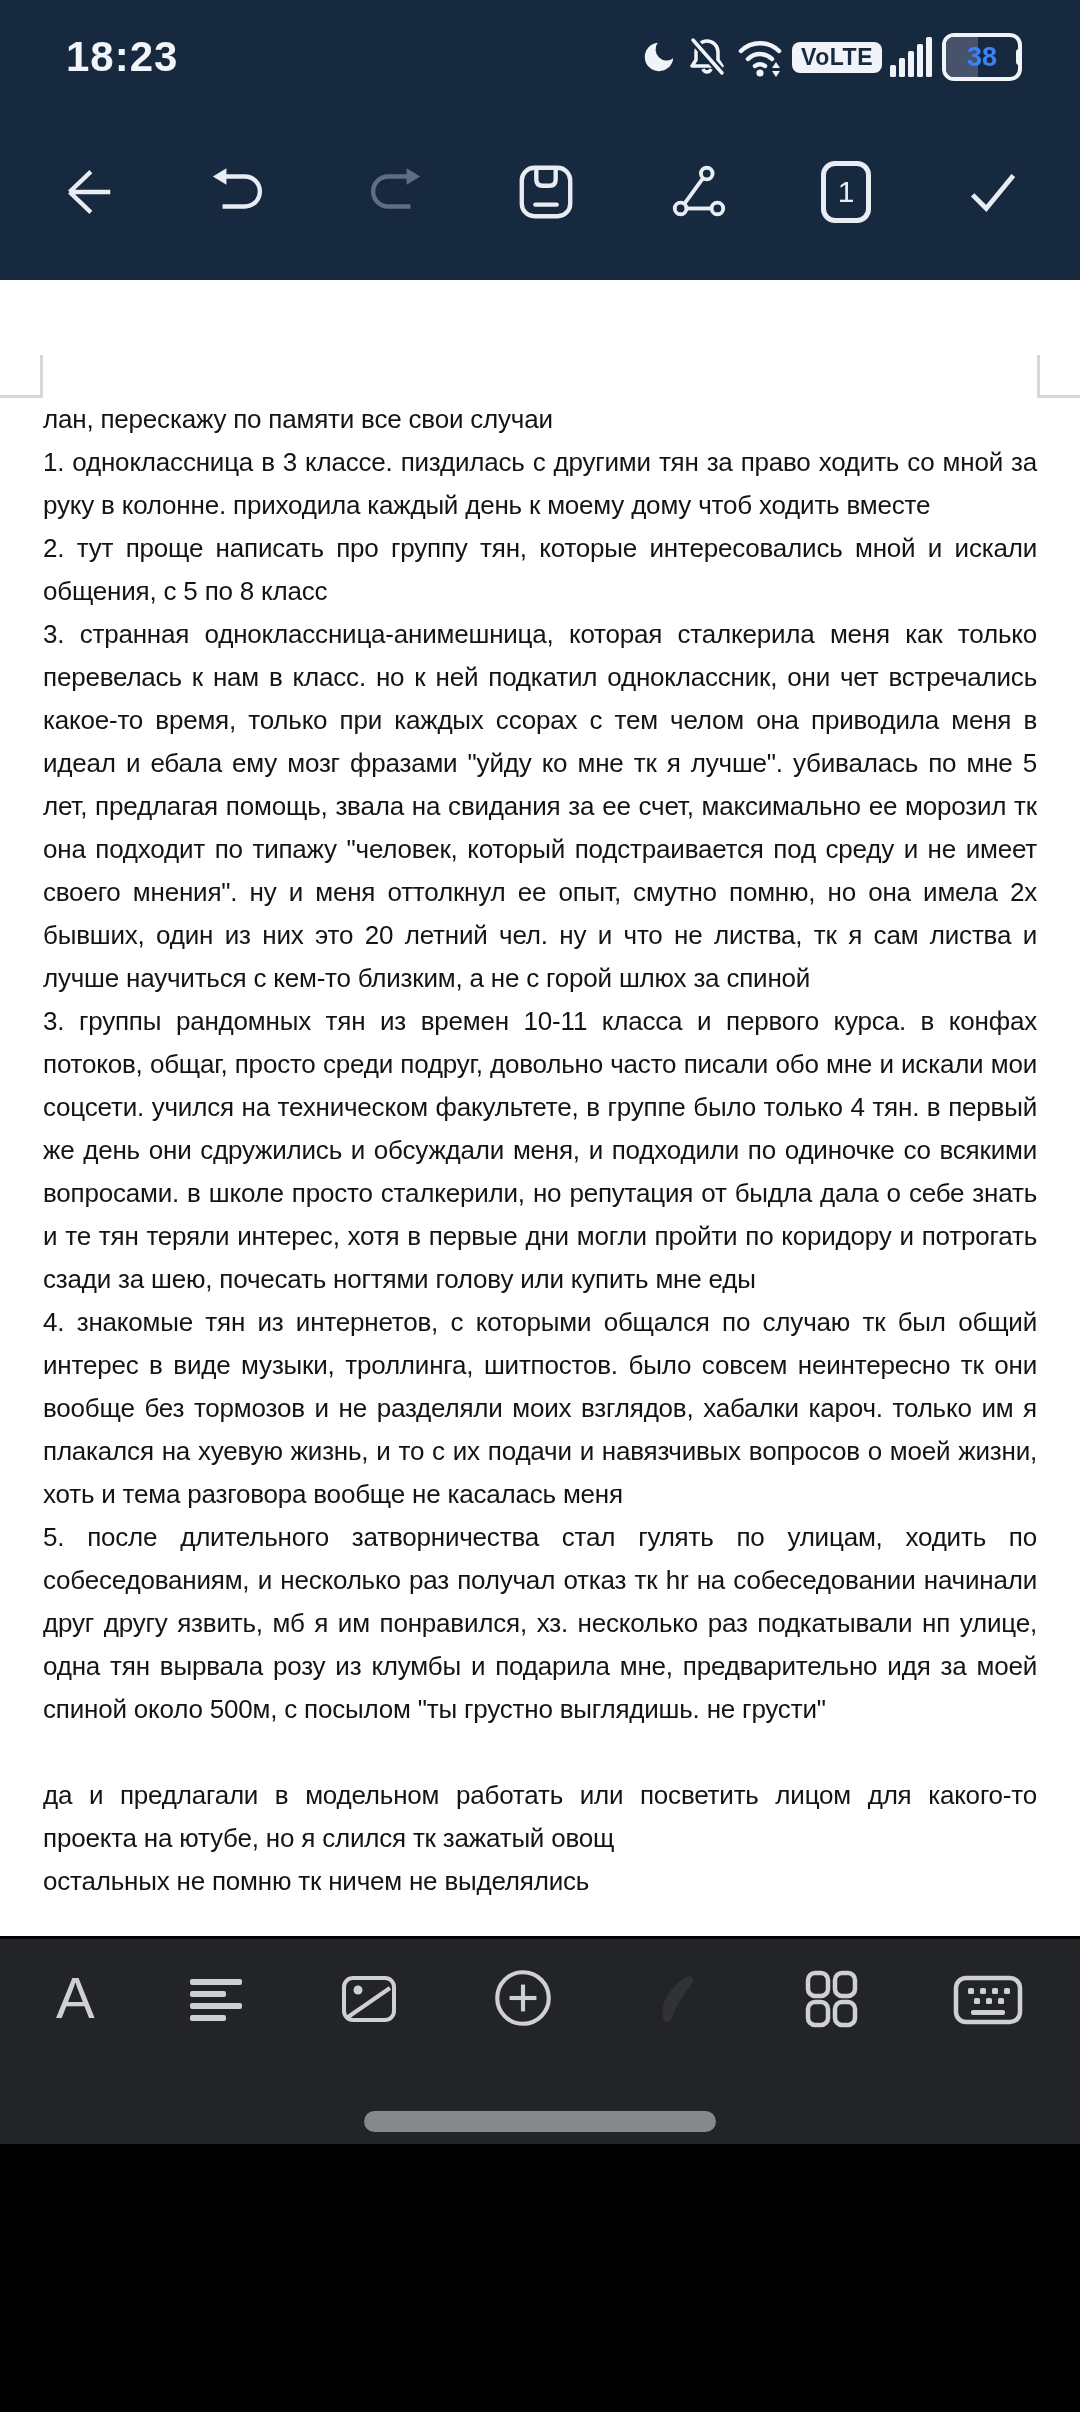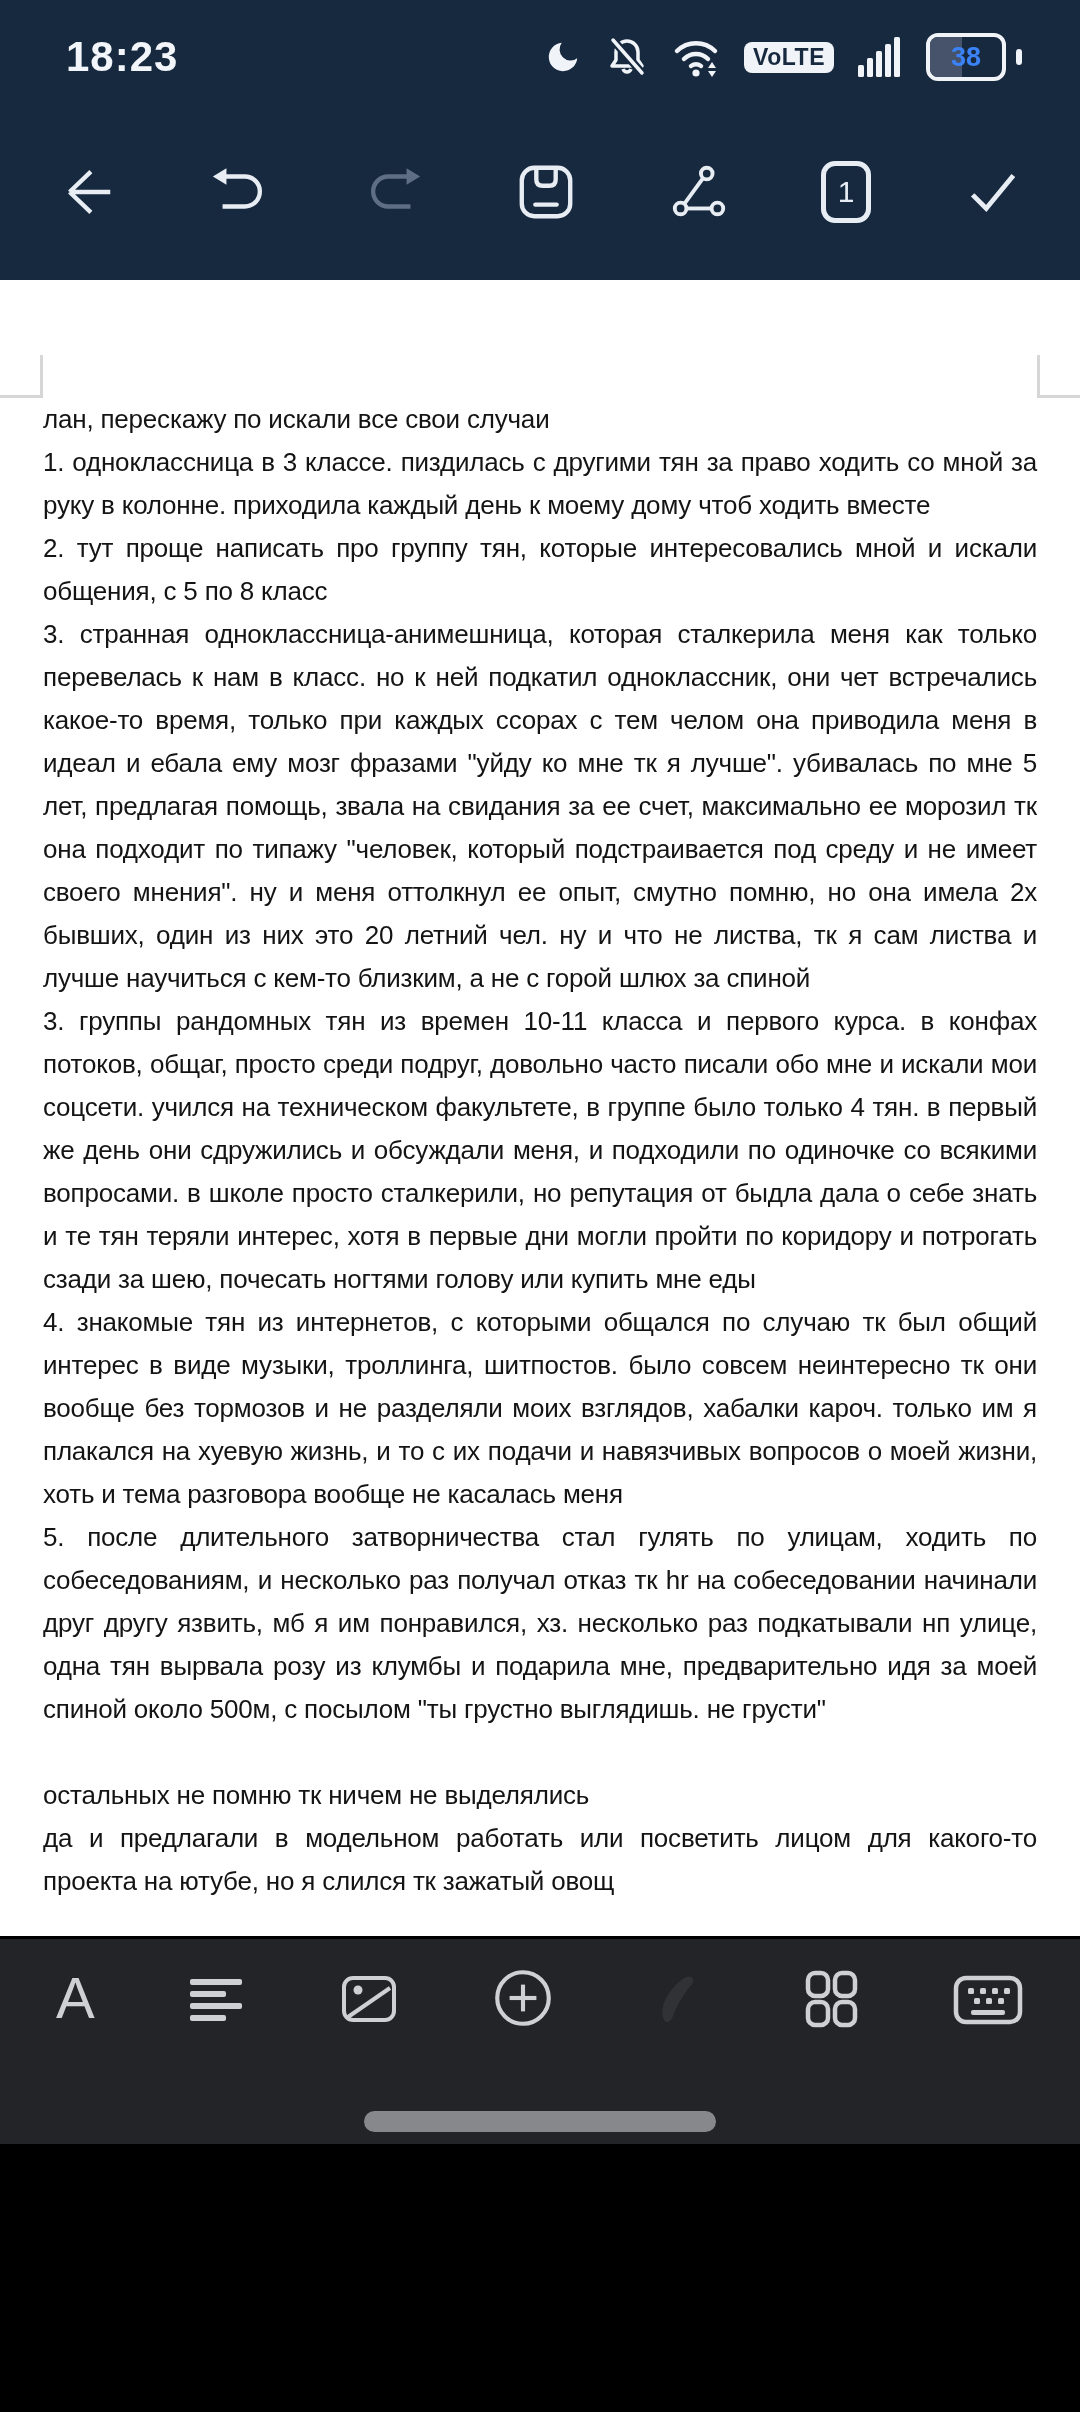--- a/index.html
+++ b/index.html
@@ -4,21 +4,21 @@
 <style>
   html,body{margin:0;padding:0;background:#000;}
   .screen{position:relative;width:1080px;height:2152px;background:#fff;overflow:hidden;
           font-family:"Liberation Sans",sans-serif;}
 
   
   .header{position:absolute;top:0;left:0;width:100%;height:280px;background:#17293f;}
   .status-bar{height:104px;display:flex;align-items:center;justify-content:space-between;
               padding:10px 58px 0 66px;box-sizing:border-box;}
   .time{font-size:42px;font-weight:600;color:#f2f5f9;letter-spacing:1px;}
-  .status-icons{display:flex;align-items:center;gap:24px;}
+  .status-icons{display:flex;align-items:center;gap:8px;}
   .volte{background:#f0f3f7;color:#17293f;font-size:23px;font-weight:700;
          padding:4px 9px;border-radius:8px;letter-spacing:.5px;line-height:1;}
   .battery{position:relative;width:72px;height:40px;border:4px solid #f0f3f7;border-radius:12px;
            display:flex;align-items:center;justify-content:center;overflow:hidden;}
   .battery .fill{position:absolute;left:0;top:0;bottom:0;width:45%;background:#46536b;}
   .battery .num{position:relative;font-size:27px;font-weight:700;color:#3b82f6;}
   .battery-nub{width:6px;height:16px;background:#f0f3f7;border-radius:3px;margin-left:-14px;}
 
   .edit-toolbar{height:176px;display:flex;align-items:center;justify-content:space-between;
                 padding:0 56px;box-sizing:border-box;}
@@ -146,30 +146,30 @@
     </nav>
   </header>
 
   <main class="page">
     <span class="mark tl"></span>
     <span class="mark tr"></span>
     <span class="mark bl"></span>
     <span class="mark br"></span>
 
     <div id="doc" class="doc">
-        <p>лан, перескажу по искали все свои случаи</p>
+        <p>лан, перескажу по памяти все свои случаи</p>
         <p>1. одноклассница в 3 классе. пиздилась с другими тян за право ходить со мной за руку в колонне. приходила каждый день к моему дому чтоб ходить вместе</p>
         <p>2. тут проще написать про группу тян, которые интересовались мной и искали общения, с 5 по 8 класс</p>
         <p>3. странная одноклассница-анимешница, которая сталкерила меня как только перевелась к нам в класс. но к ней подкатил одноклассник, они чет встречались какое-то время, только при каждых ссорах с тем челом она приводила меня в идеал и ебала ему мозг фразами "уйду ко мне тк я лучше". убивалась по мне 5 лет, предлагая помощь, звала на свидания за ее счет, максимально ее морозил тк она подходит по типажу "человек, который подстраивается под среду и не имеет своего мнения". ну и меня оттолкнул ее опыт, смутно помню, но она имела 2х бывших, один из них это 20 летний чел. ну и что не листва, тк я сам листва и лучше научиться с кем-то близким, а не с горой шлюх за спиной</p>
         <p>3. группы рандомных тян из времен 10-11 класса и первого курса. в конфах потоков, общаг, просто среди подруг, довольно часто писали обо мне и искали мои соцсети. учился на техническом факультете, в группе было только 4 тян. в первый же день они сдружились и обсуждали меня, и подходили по одиночке со всякими вопросами. в школе просто сталкерили, но репутация от быдла дала о себе знать и те тян теряли интерес, хотя в первые дни могли пройти по коридору и потрогать сзади за шею, почесать ногтями голову или купить мне еды</p>
         <p>4. знакомые тян из интернетов, с которыми общался по случаю тк был общий интерес в виде музыки, троллинга, шитпостов. было совсем неинтересно тк они вообще без тормозов и не разделяли моих взглядов, хабалки кароч. только им я плакался на хуевую жизнь, и то с их подачи и навязчивых вопросов о моей жизни, хоть и тема разговора вообще не касалась меня</p>
         <p>5. после длительного затворничества стал гулять по улицам, ходить по собеседованиям, и несколько раз получал отказ тк hr на собеседовании начинали друг другу язвить, мб я им понравился, хз. несколько раз подкатывали нп улице, одна тян вырвала розу из клумбы и подарила мне, предварительно идя за моей спиной около 500м, с посылом "ты грустно выглядишь. не грусти"</p>
         <p>&nbsp;</p>
+        <p>да и предлагали в модельном работать или посветить лицом для какого-то проекта на ютубе, но я слился тк зажатый овощ</p>
         <p>остальных не помню тк ничем не выделялись</p>
-        <p>да и предлагали в модельном работать или посветить лицом для какого-то проекта на ютубе, но я слился тк зажатый овощ</p>
         <p>&nbsp;</p>
         <p>[spoiler]был еще случай с попыткой подписать контракт, или просто поиграться со своими нервами, но не вышло тк мне мужик из отдела кадров сказал "нахуй оно тебе надо, иди отсюда и иди живи нормальной жизнью, тян вон еби раз красавчик"[/spoiler]</p>
       </div>
 
     <div class="cursor-handle"></div>
 
     <div class="toast">
       <span>Количество слов: 446</span>
     </div>
   </main>

